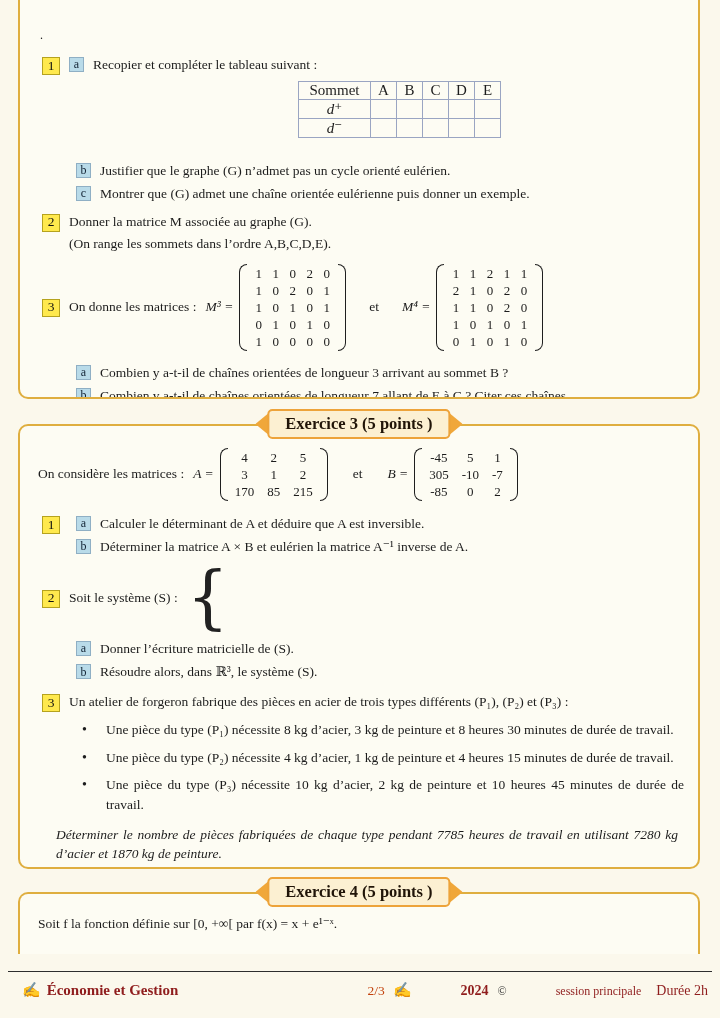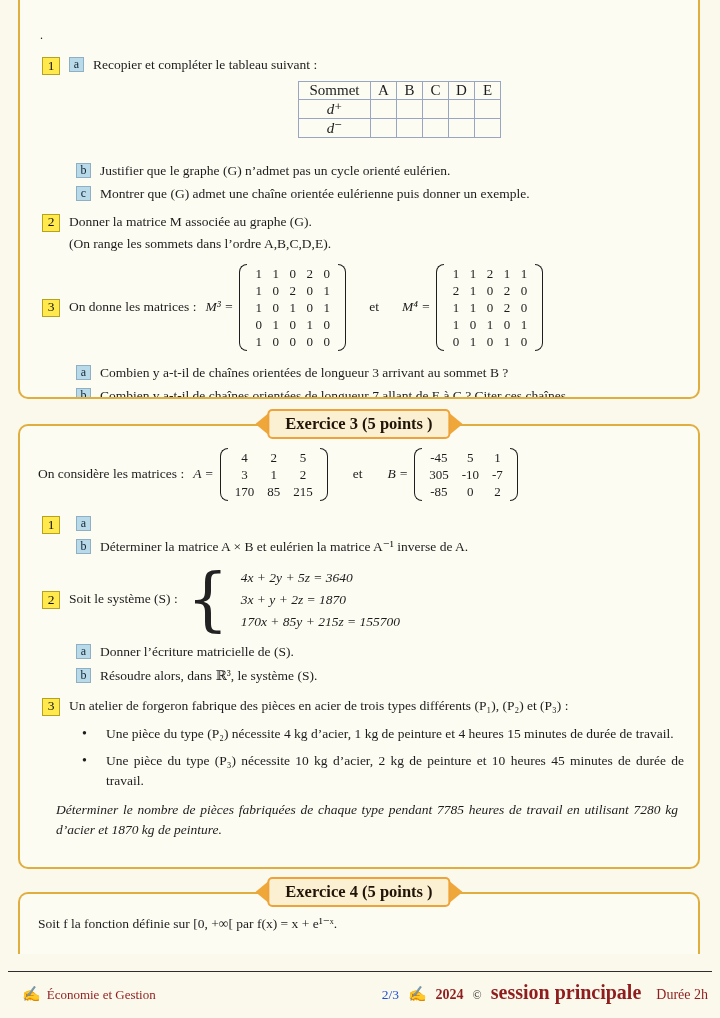--- a/index.html
+++ b/index.html
@@ -97,25 +97,25 @@
 
   
   .footer-rule { position:absolute; left:8px; right:8px; top:971px; border-top:1.7px solid #2e2e2e; }
   .footer {
     position:absolute; left:22px; right:12px; top:981px;
     display:flex; justify-content:space-between; align-items:baseline;
   }
   .footer-left { display:flex; align-items:baseline; gap:6px; }
   .footer-right { display:flex; align-items:baseline; gap:9px; }
   .maroon { color:#8f1d1d; }
-  .f-subject { font-weight:normal; font-size:13px; }
-  .f-page { font-size:13.5px; color:#1d4ed8; }
-  .f-year { font-weight:bold; font-size:14px; }
+  .f-subject { font-weight:bold; font-size:15px; }
+  .f-page { font-size:13.5px; color:#c2410c; }
+  .f-year { font-weight:bold; font-size:14px;margin-left:39px; }
   .f-copy { font-size:12px; color:#333; }
-  .f-session { font-size:20px; font-weight:bold; }
+  .f-session { font-size:12px; font-weight:normal;margin-left:40px; }
   .f-duration { font-size:14px; font-weight:normal; }
   .pen { font-size:15px; color:#111; font-style:normal; }
 
   .stray-dot { margin:44px 0 0 20px; height:10px; font-size:12px; line-height:6px; }
 </style>
 </head>
 <body>
 
 <div class="box" id="box-ex2">
   <div class="stray-dot">.</div>
@@ -300,52 +300,49 @@
             <span class="mcell">2</span>
           </span>
         <span class="paren paren-r"></span>
       </span>
     </span>
   </div>
 
   <div class="row" style="margin:14px 0 0 22px;">
     <span class="numbox">1</span>
     <span class="letterbox" style="margin-left:7px;">a</span>
+    <span>Calculer le déterminant de A et déduire que A est inversible.</span>
   </div>
   <div class="row" style="margin:4px 0 0 56px;">
     <span class="letterbox">b</span>
     <span>Déterminer la matrice A × B et eulérien la matrice A⁻¹ inverse de A.</span>
   </div>
 
   <div class="row" style="margin:10px 0 0 22px; align-items:center;">
     <span class="numbox">2</span>
     <span>Soit le système (S) :</span>
     <span class="brace">{</span>
-    <span>
-        <div class="eq-line">4x + 2y + 5z = 3640</div>
-        <div class="eq-line">3x + y + 2z = 1870</div>
-        <div class="eq-line">170x + 85y + 215z = 155700</div>
-      </span>
   </div>
 
   <div class="row" style="margin:10px 0 0 56px;">
     <span class="letterbox">a</span>
     <span>Donner l’écriture matricielle de (S).</span>
   </div>
   <div class="row" style="margin:5px 0 0 56px;">
     <span class="letterbox">b</span>
     <span>Résoudre alors, dans ℝ³, le système (S).</span>
   </div>
 
   <div class="row" style="margin:11px 0 0 22px;">
     <span class="numbox">3</span>
     <span>Un atelier de forgeron fabrique des pièces en acier de trois types différents (P₁), (P₂) et (P₃) :</span>
   </div>
 
   <div style="margin-left:42px;">
+      <div class="bullet-item">Une pièce du type (P₁) nécessite 8 kg d’acier, 3 kg de peinture et 8 heures 30 minutes de durée de travail.</div>
       <div class="bullet-item">Une pièce du type (P₂) nécessite 4 kg d’acier, 1 kg de peinture et 4 heures 15 minutes de durée de travail.</div>
       <div class="bullet-item">Une pièce du type (P₃) nécessite 10 kg d’acier, 2 kg de peinture et 10 heures 45 minutes de durée de travail.</div>
     </div>
 
   <div class="just" style="margin:10px 20px 0 36px; line-height:1.45;">Déterminer le nombre de pièces fabriquées de chaque type pendant 7785 heures de travail en utilisant 7280 kg d’acier et 1870 kg de peinture.</div>
 </div>
 
 <div class="box" id="box-ex4">
   <div class="badge">
     <span class="tip tip-l"></span>

